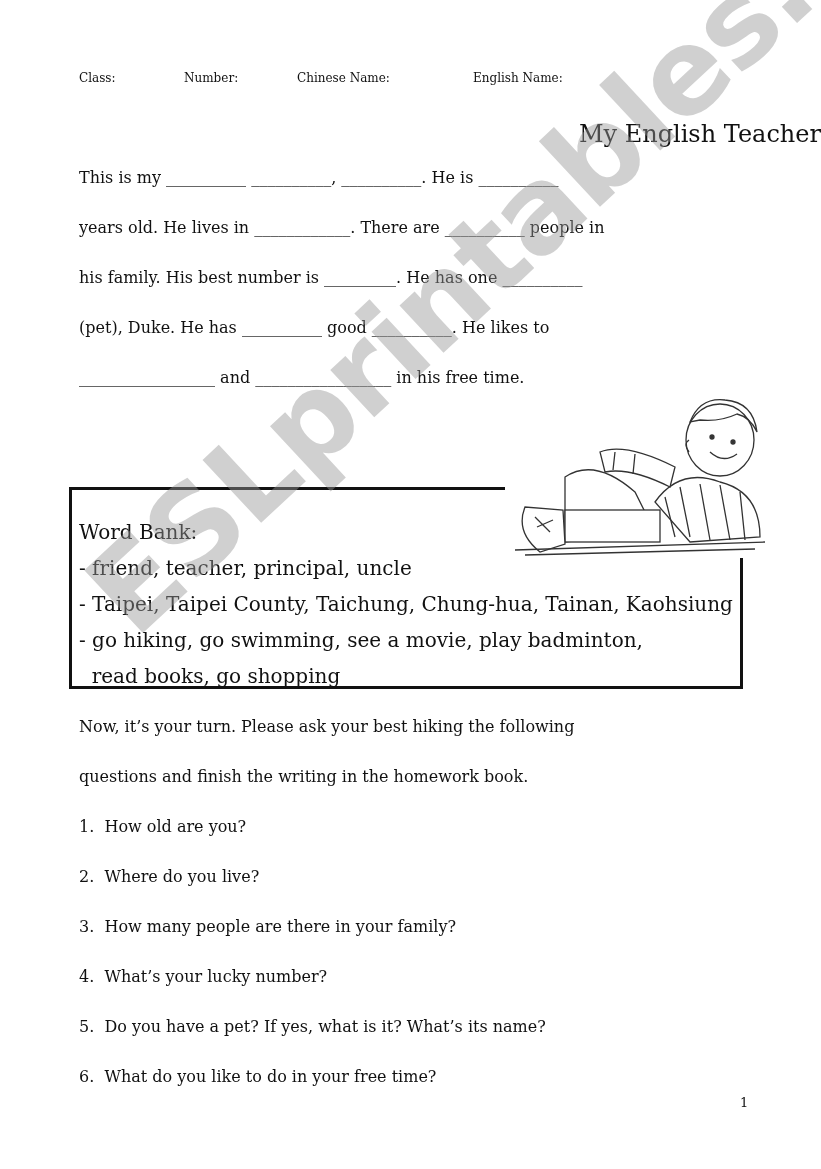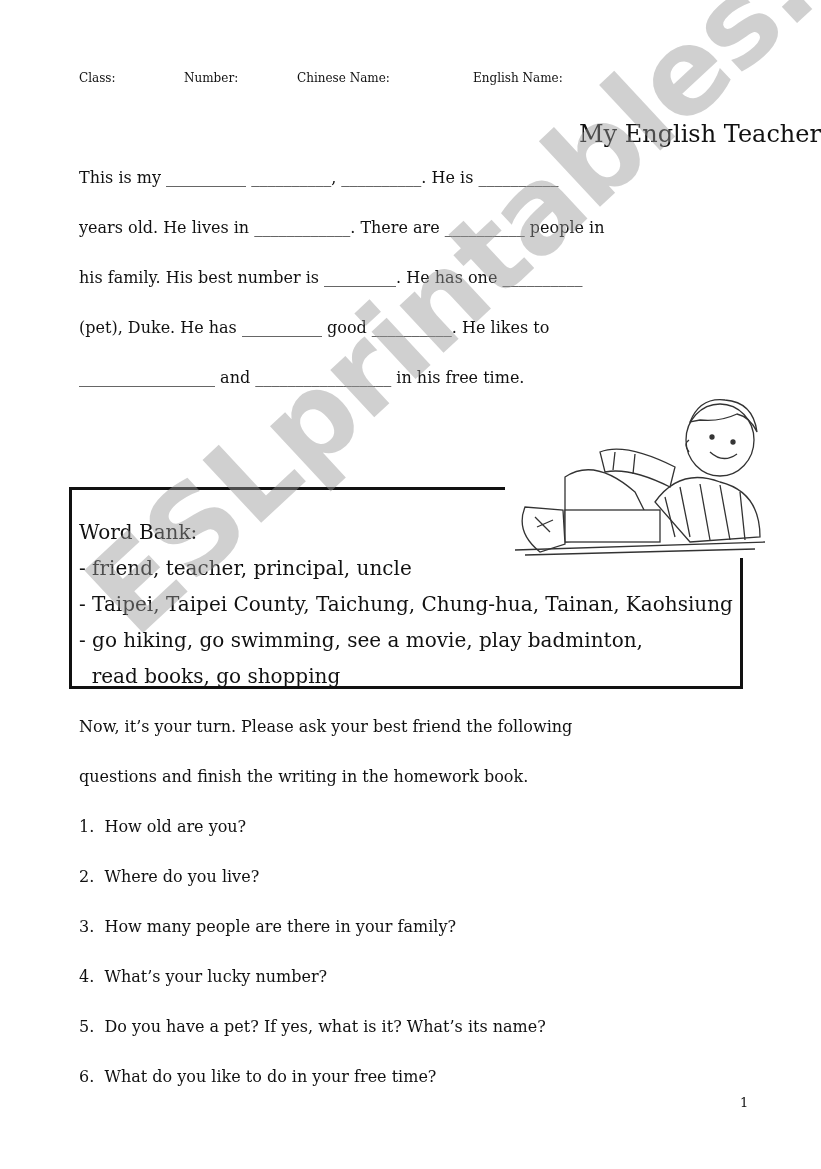--- a/index.html
+++ b/index.html
@@ -61,21 +61,21 @@
       </g>
     </svg>
   </div>
 
   <div class="abs wb" style="top:510px">Word Bank:</div>
   <div class="abs wb" style="top:546px">- friend, teacher, principal, uncle</div>
   <div class="abs wb" style="top:582px">- Taipei, Taipei County, Taichung, Chung-hua, Tainan, Kaohsiung</div>
   <div class="abs wb" style="top:618px">- go hiking, go swimming, see a movie, play badminton,</div>
   <div class="abs wb" style="top:654px; white-space:pre">  read books, go shopping</div>
 
-  <div class="abs line" style="top:707px">Now, it’s your turn. Please ask your best friend the following</div>
+  <div class="abs line" style="top:707px">Now, it’s your turn. Please ask your best hiking the following</div>
   <div class="abs line" style="top:757px">questions and finish the writing in the homework book.</div>
 
   <div class="abs line" style="top:807px; white-space:pre">1.  How old are you?</div>
   <div class="abs line" style="top:857px; white-space:pre">2.  Where do you live?</div>
   <div class="abs line" style="top:907px; white-space:pre">3.  How many people are there in your family?</div>
   <div class="abs line" style="top:957px; white-space:pre">4.  What’s your lucky number?</div>
   <div class="abs line" style="top:1007px; white-space:pre">5.  Do you have a pet? If yes, what is it? What’s its name?</div>
   <div class="abs line" style="top:1057px; white-space:pre">6.  What do you like to do in your free time?</div>
 
   <div class="watermark">ESLprintables.com</div>

